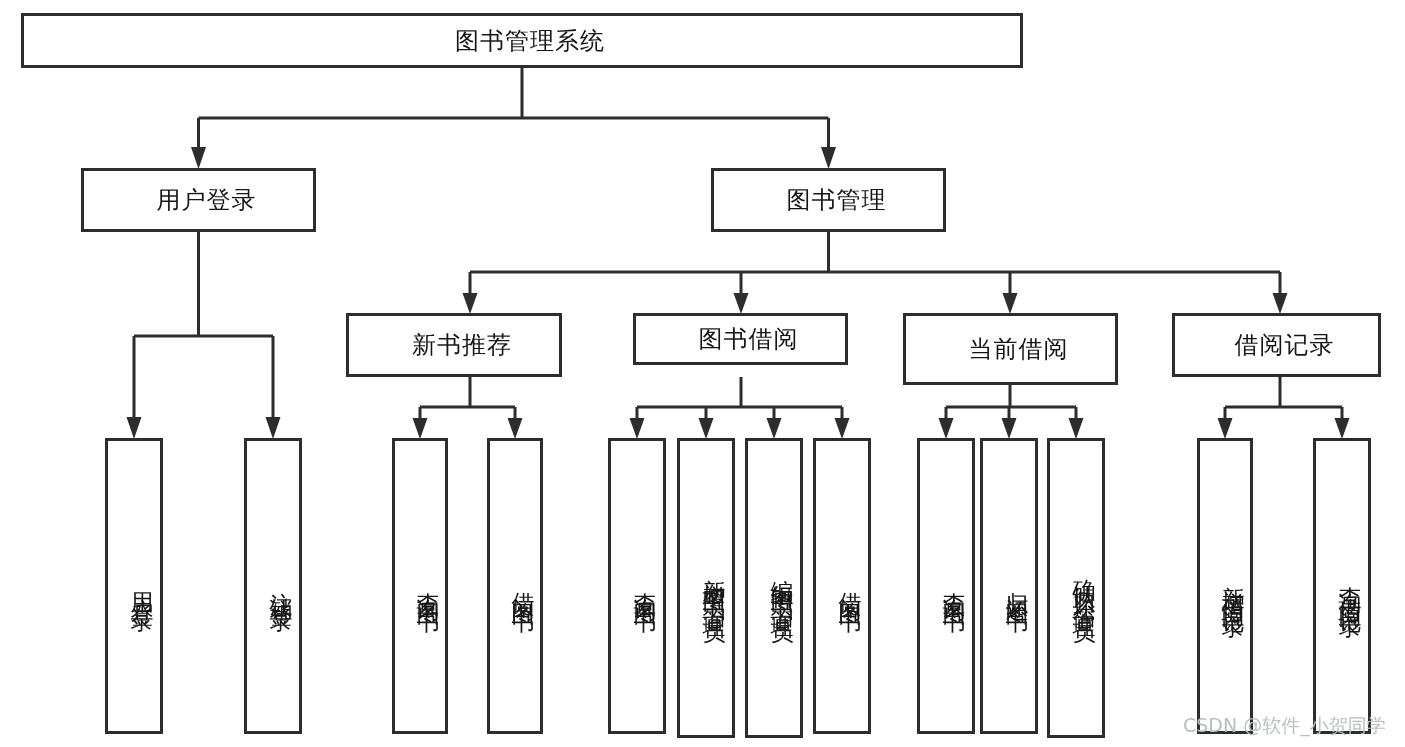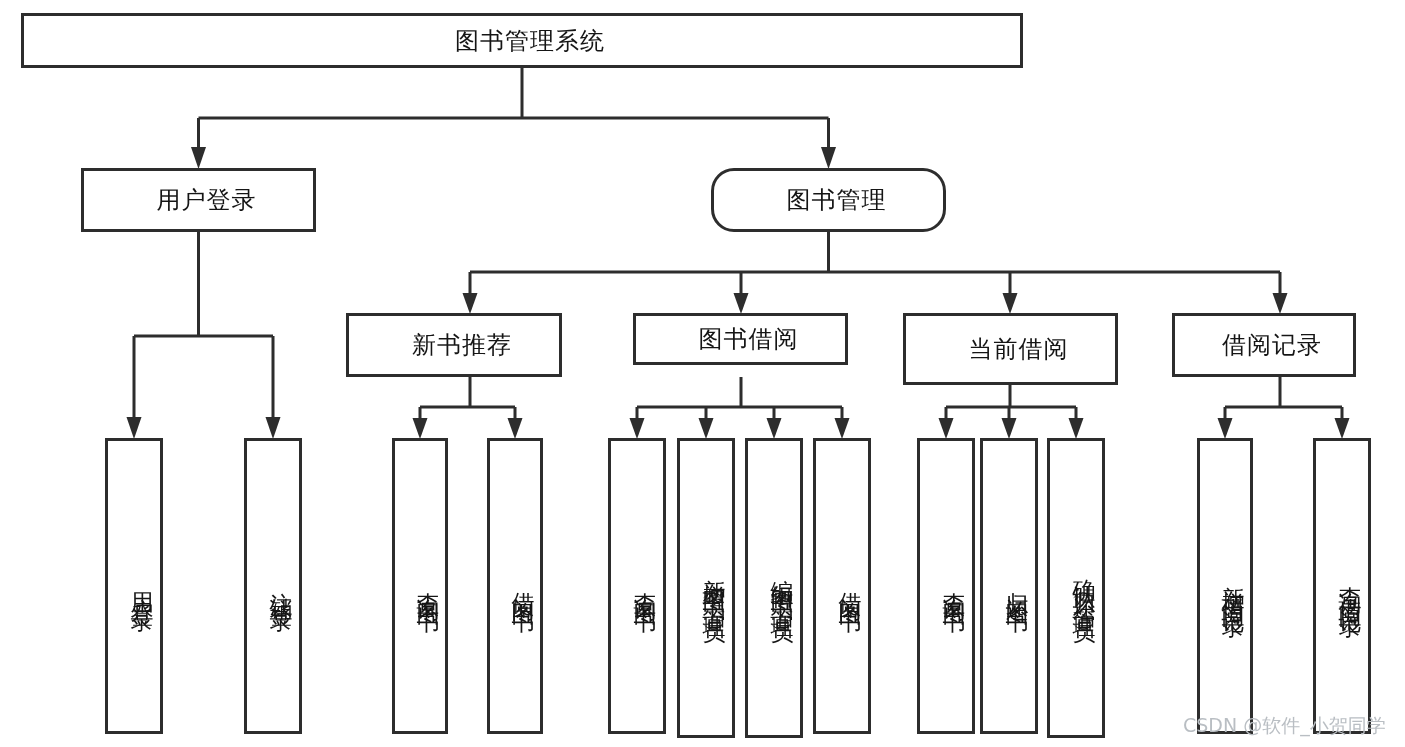--- a/index.html
+++ b/index.html
@@ -38,26 +38,26 @@
     text-orientation: mixed;
     font-size: 23px;
     letter-spacing: 6px;
     line-height: 1;
     white-space: normal;
   }
   
   #b-root          { left: 21px;   top: 13px;  width: 1002px; height: 55px; }
   
   #b-user-login    { left: 81px;   top: 168px; width: 235px;  height: 64px; }
-  #b-book-mgmt     { left: 711px;  top: 168px; width: 235px;  height: 64px; border-radius: 23px; }
+  #b-book-mgmt     { left: 711px;  top: 168px; width: 235px;  height: 64px; }
   
   #b-new-rec       { left: 346px;  top: 313px; width: 216px;  height: 64px; }
   #b-borrow        { left: 633px;  top: 313px; width: 215px;  height: 52px; }
   #b-current       { left: 903px;  top: 313px; width: 215px;  height: 72px; }
-  #b-records       { left: 1172px; top: 313px; width: 184px;  height: 64px; }
+  #b-records       { left: 1172px; top: 313px; width: 209px;  height: 64px; }
   
   #b-leaf-login    { left: 105px;  top: 438px; width: 58px; height: 296px; }
   #b-leaf-logout   { left: 244px;  top: 438px; width: 58px; height: 296px; }
   #b-leaf-rec-q    { left: 392px;  top: 438px; width: 56px; height: 296px; }
   #b-leaf-rec-b    { left: 487px;  top: 438px; width: 56px; height: 296px; }
   #b-leaf-bor-q    { left: 608px;  top: 438px; width: 58px; height: 296px; }
   #b-leaf-bor-add  { left: 677px;  top: 438px; width: 58px; height: 300px; }
   #b-leaf-bor-edit { left: 745px;  top: 438px; width: 58px; height: 300px; }
   #b-leaf-bor-b    { left: 813px;  top: 438px; width: 58px; height: 296px; }
   #b-leaf-cur-q    { left: 917px;  top: 438px; width: 58px; height: 296px; }

